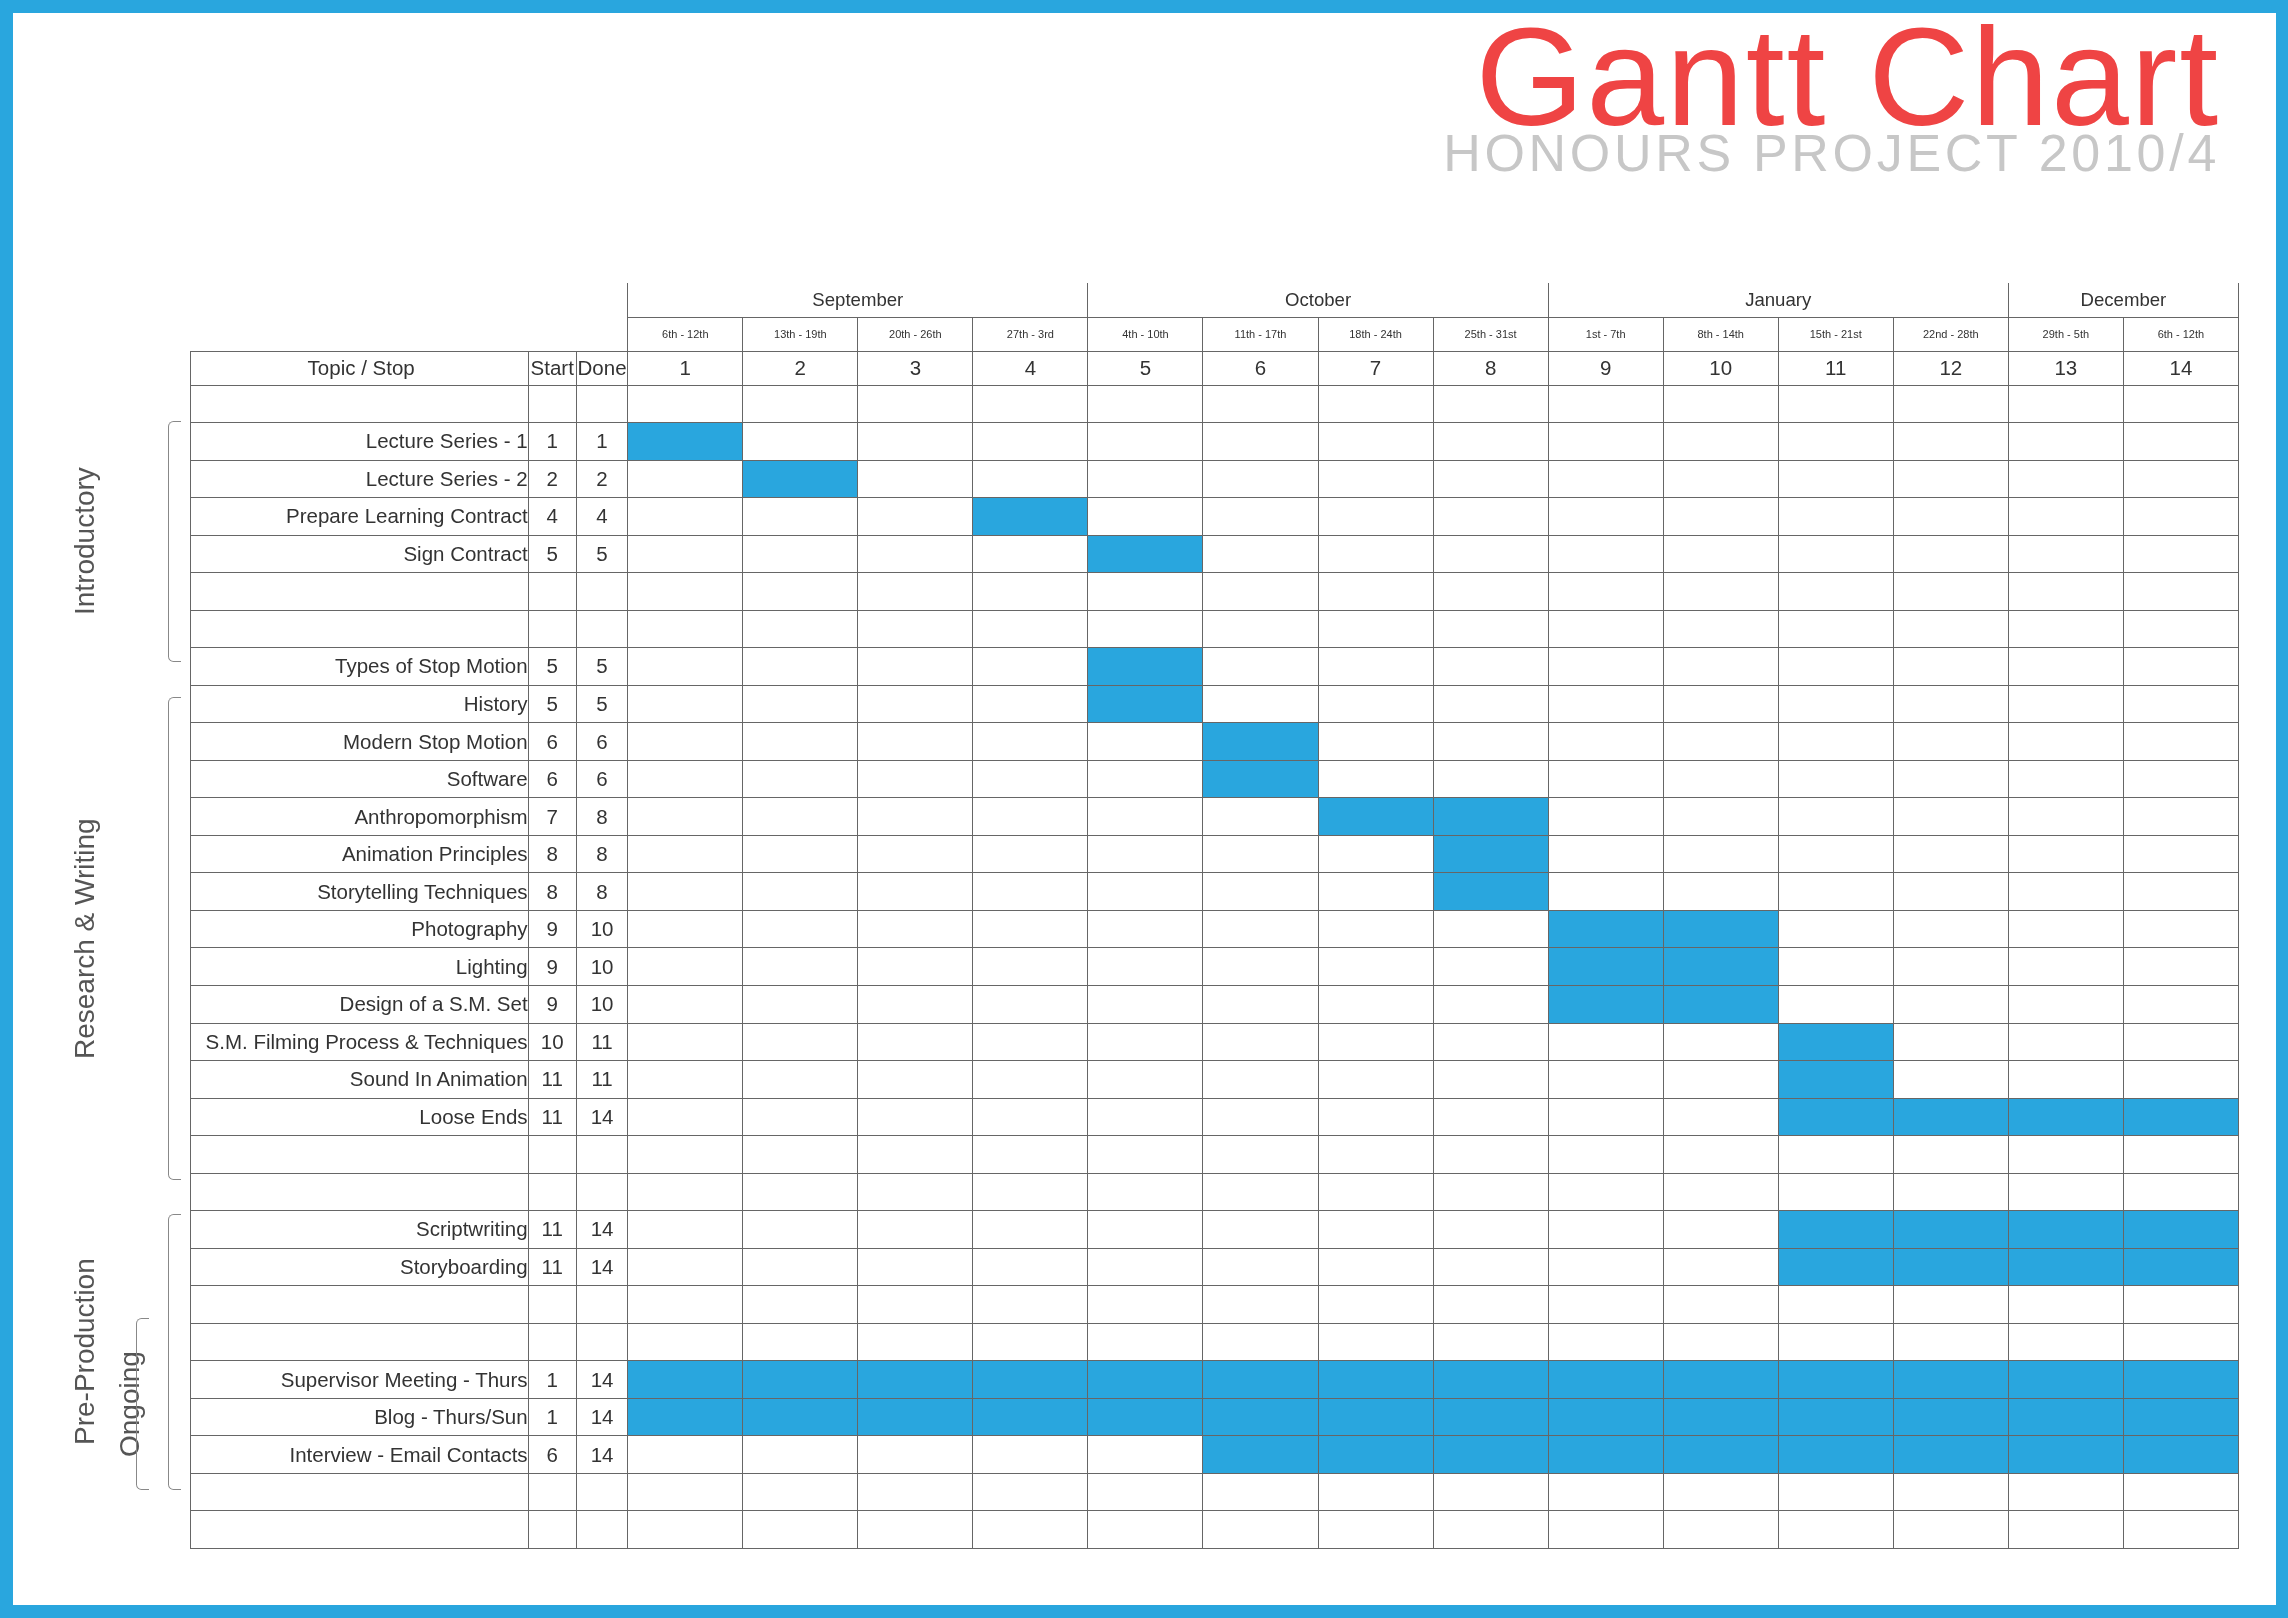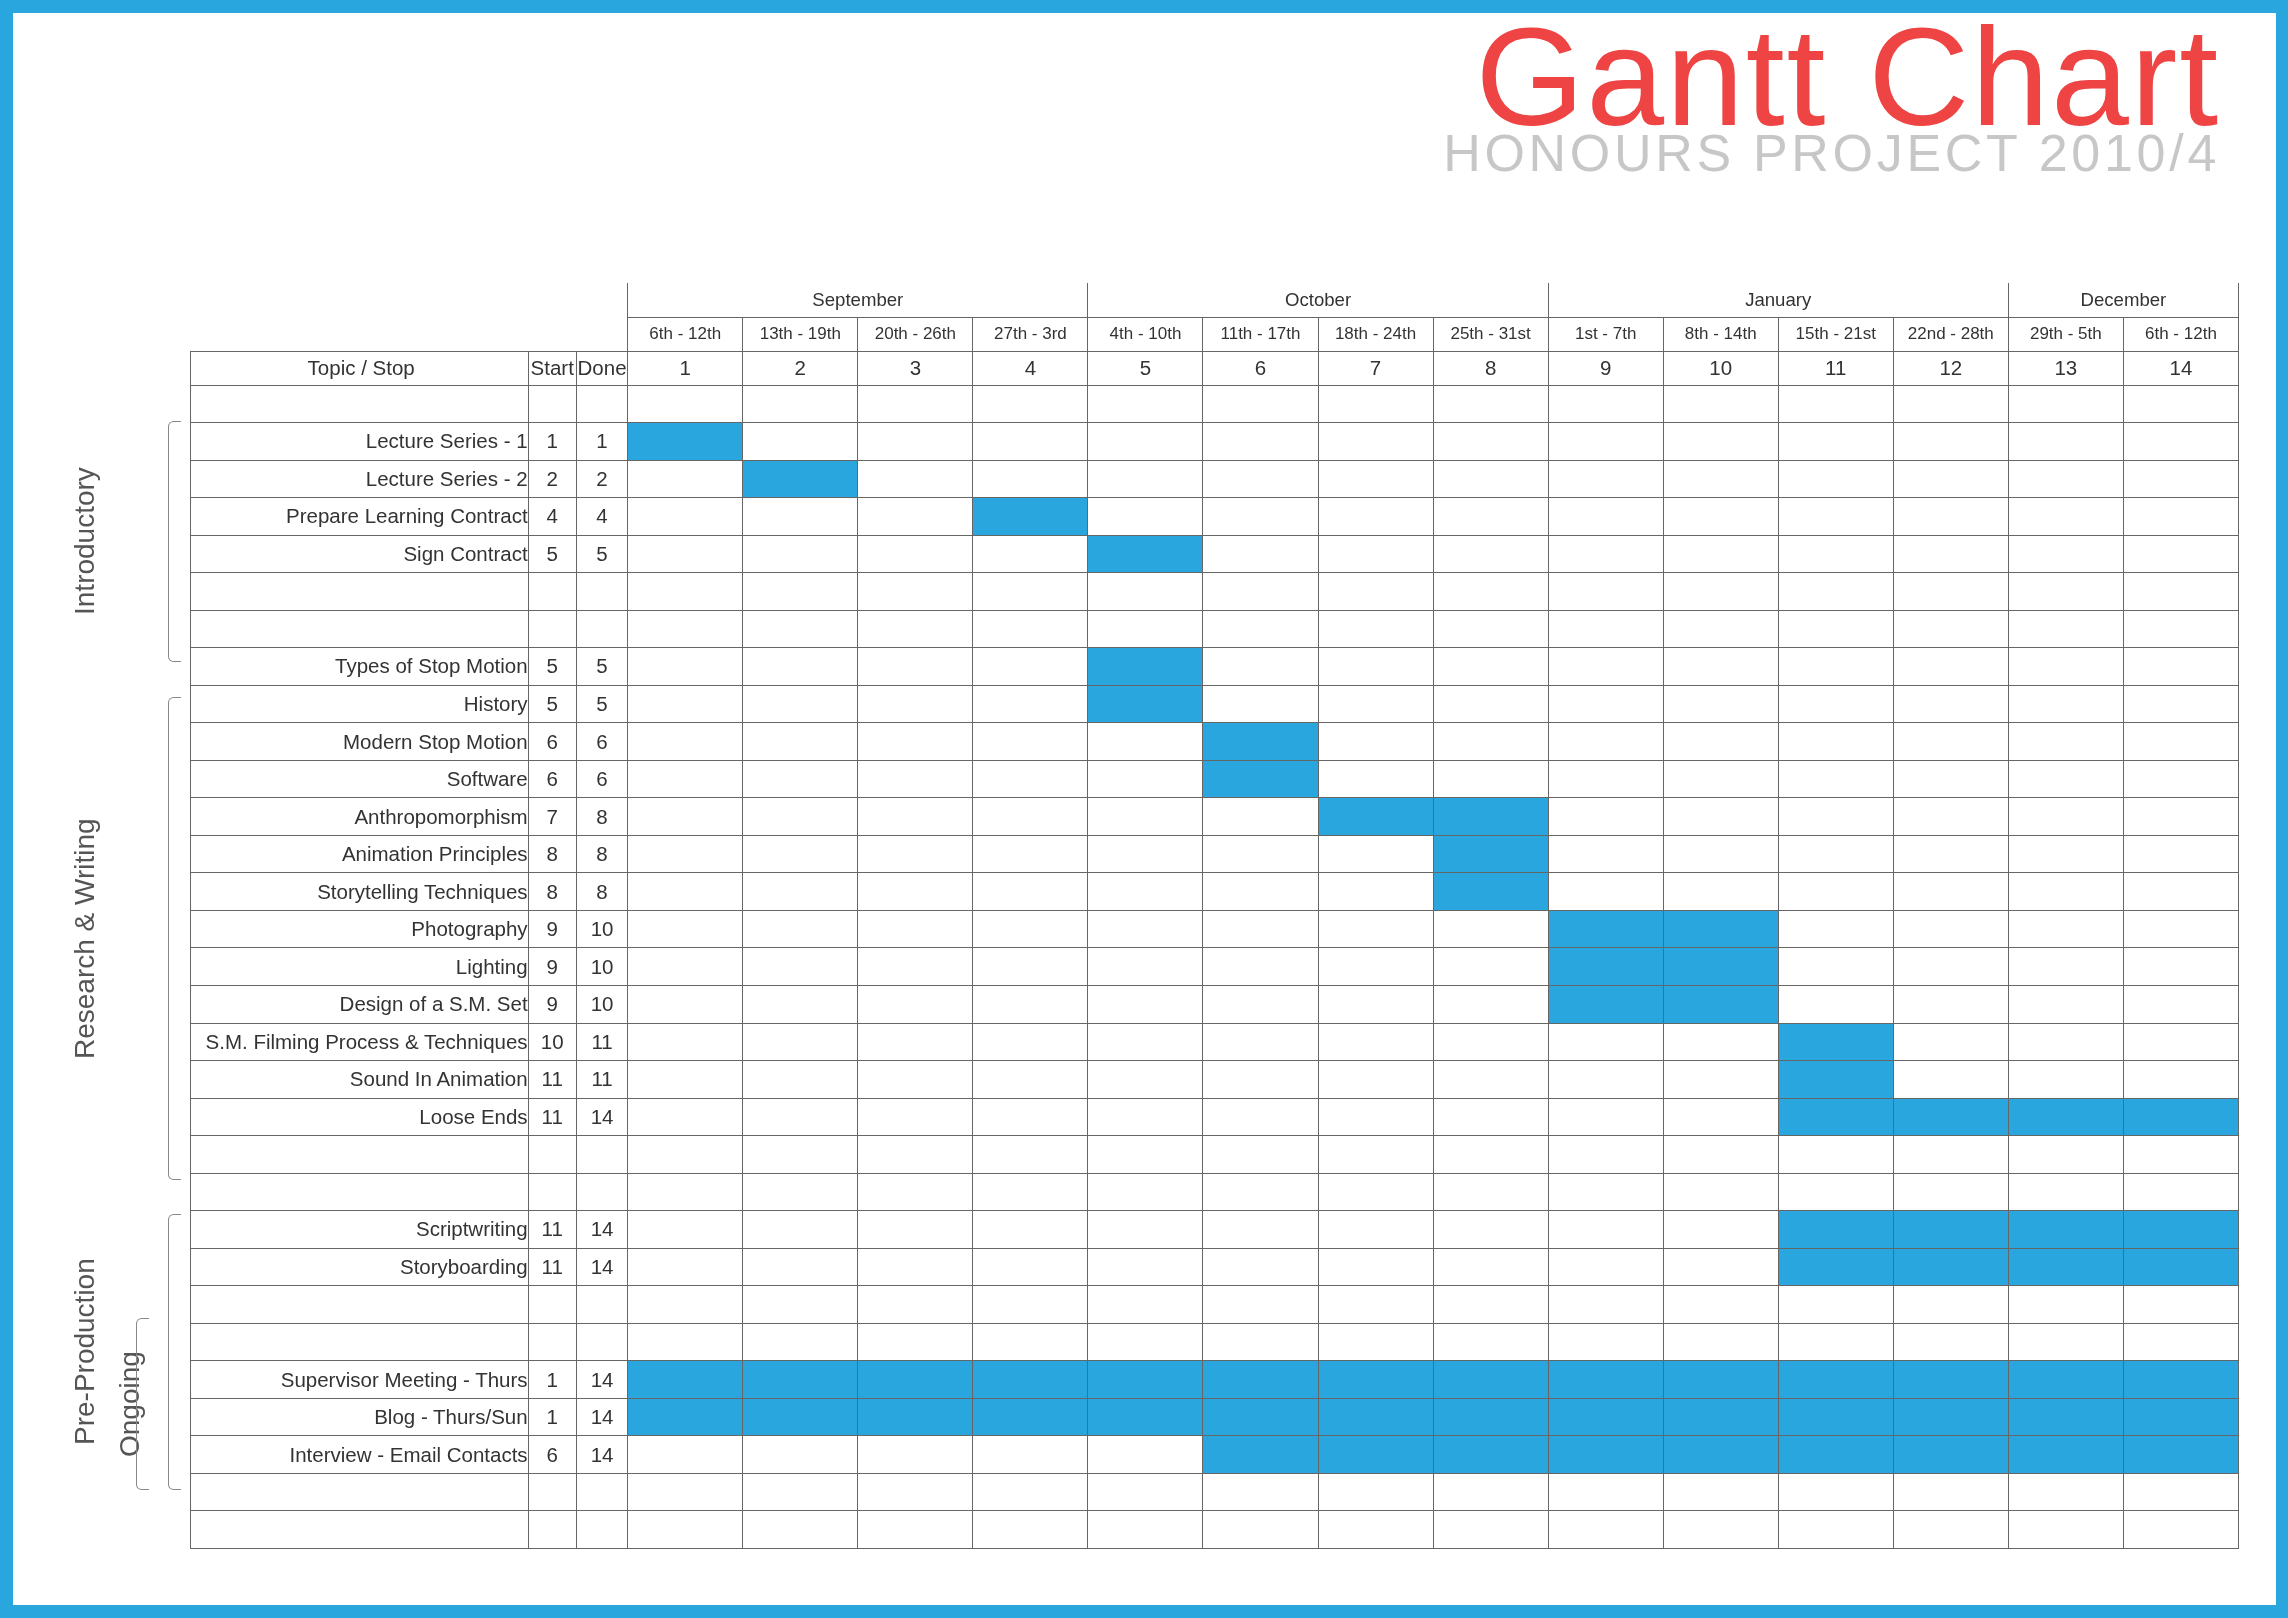--- a/index.html
+++ b/index.html
@@ -80,21 +80,21 @@
     border: 0.9px solid #666;
     font-size: 20.5px;
     font-weight: 300;
     color: #333;
     height: 34px;
     overflow: hidden;
     white-space: nowrap;
     font-family: "Century Gothic","Segoe UI",Arial,sans-serif;
   }
   .month-row th { font-size: 18.6px; text-align: center; font-weight: 300; border-top:none;}
-  .week-range-row th { font-size: 17px; text-align: center; font-weight: 300; }
+  .week-range-row th { font-size: 11px; text-align: center; font-weight: 300; }
   .week-num-row th { font-size: 20.5px; text-align: center; font-weight: 300; }
   .task-label { padding-left: 5.6px; text-align: right; font-weight: 300; }
   .num-cell { text-align: center; }
   .topic-header { padding-left: 3.7px; font-weight: 600; text-align:left; font-size:20.5px;}
   .small-header { font-size: 17px; text-align: center; font-weight: 300; }
   td.bar { background: #29a6de; }
   tr.spacer td { border-left:0.9px solid #666; border-right:0.9px solid #666; }
   th.empty { border:none; }
 </style>
 </head>

